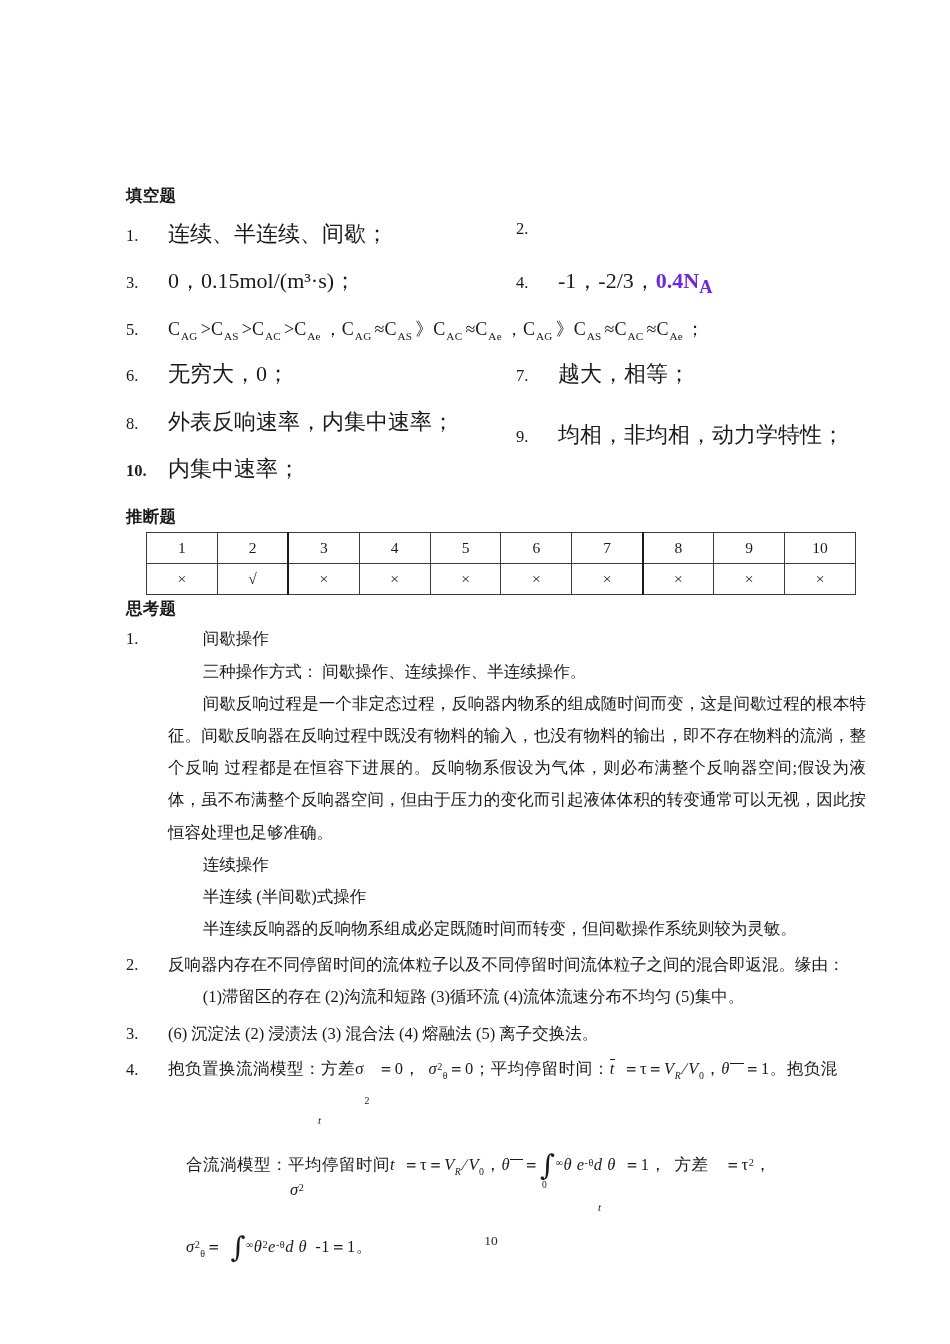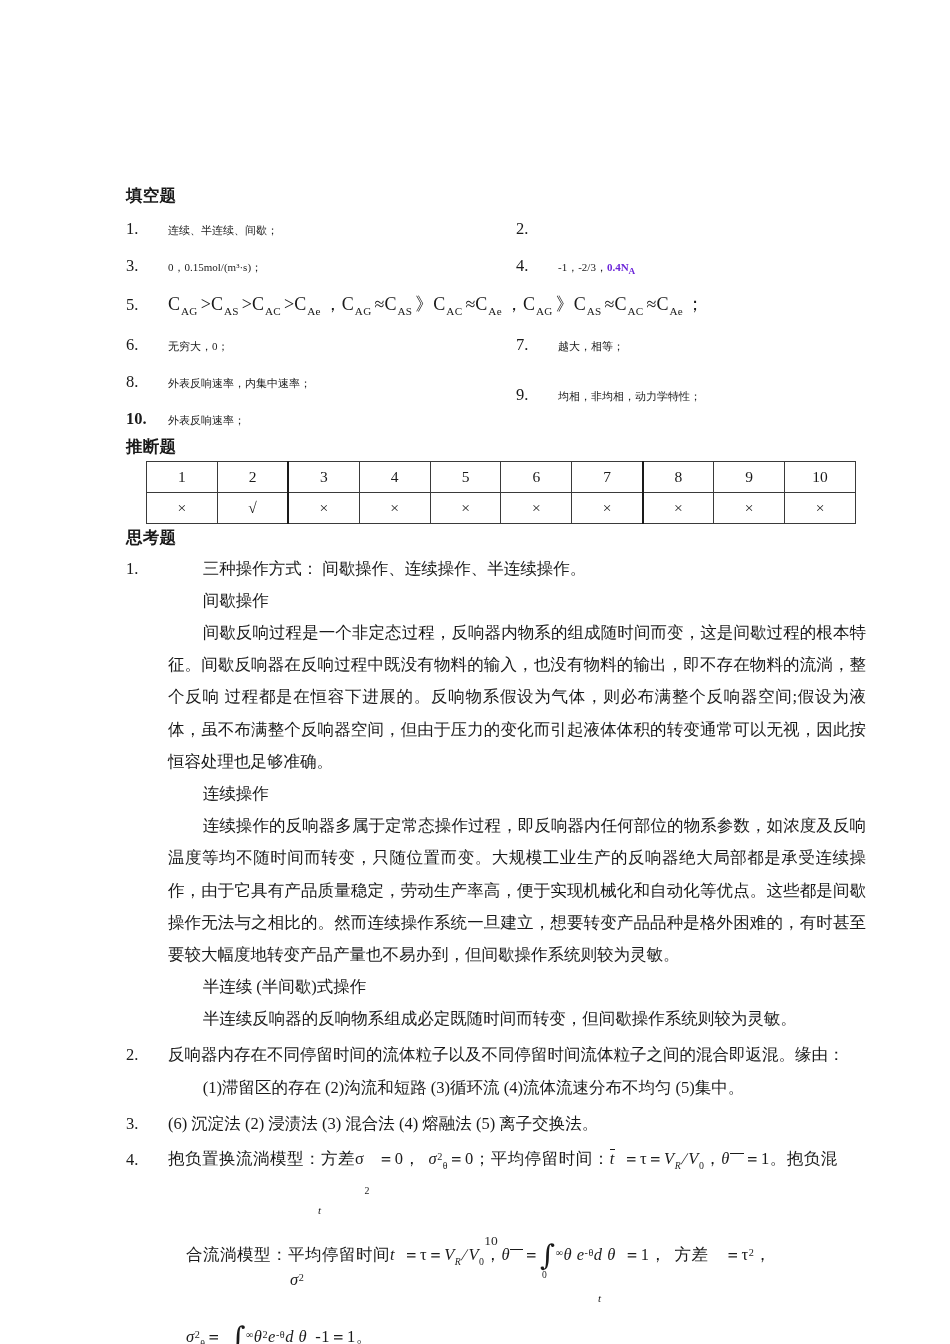--- a/index.html
+++ b/index.html
@@ -52,21 +52,21 @@
   .bl-col.left  { width: 390px; flex: 0 0 390px; }
   .bl-col.right { width: 350px; flex: 0 0 350px; }
   .bl-num {
     width: 42px;
     flex: 0 0 42px;
     font-size: 16.5px;
     line-height: 1.9;
   }
   .bl-num.bold { font-weight: bold; }
   .bl-text {
-    font-size: 11px;
+    font-size: 22px;
     line-height: 1.9;
     white-space: nowrap;
   }
   .red {
     color: #6d28d9;
     font-weight: bold;
   }
   .red sub { font-weight: bold; }
 
   
@@ -245,24 +245,24 @@
       <div class="bl-col left">
         <span class="bl-num">8.</span>
         <span class="bl-text">外表反响速率，内集中速率；</span>
       </div>
       <div class="bl-col right" style="align-self:flex-end;transform:translateY(13px)">
         <span class="bl-num">9.</span>
         <span class="bl-text">均相，非均相，动力学特性；</span>
       </div>
     </div>
 
-    <div class="bl-row" style="margin-bottom:2px">
+    <div class="bl-row" style="margin-bottom:17px">
       <div class="bl-col left">
         <span class="bl-num bold">10.</span>
-        <span class="bl-text">外表反响速率；</span>
+        <span class="bl-text">内集中速率；</span>
       </div>
     </div>
   </div>
 
   <div class="section-heading tight">推断题</div>
 
   <table class="judge">
     <tbody>
         <tr class="hdr">
       <td>1</td>
@@ -289,25 +289,24 @@
       <td>×</td>
     </tr>
   </tbody>
     </table>
 
   <div class="section-heading tight">思考题</div>
 
   <div class="tq-item">
     <span class="tq-num">1.</span>
     <div class="tq-body">
+      <span class="sub-head">间歇操作</span>
       <span class="sub-head">三种操作方式： 间歇操作、连续操作、半连续操作。</span>
-      <span class="sub-head">间歇操作</span>
       <span class="para">间歇反响过程是一个非定态过程，反响器内物系的组成随时间而变，这是间歇过程的根本特征。间歇反响器在反响过程中既没有物料的输入，也没有物料的输出，即不存在物料的流淌，整个反响 过程都是在恒容下进展的。反响物系假设为气体，则必布满整个反响器空间;假设为液体，虽不布满整个反响器空间，但由于压力的变化而引起液体体积的转变通常可以无视，因此按恒容处理也足够准确。</span>
       <span class="sub-head">连续操作</span>
-      <span class="para">连续操作的反响器多属于定常态操作过程，即反响器内任何部位的物系参数，如浓度及反响温度等均不随时间而转变，只随位置而变。大规模工业生产的反响器绝大局部都是承受连续操作，由于它具有产品质量稳定，劳动生产率高，便于实现机械化和自动化等优点。这些都是间歇操作无法与之相比的。然而连续操作系统一旦建立，想要转变产品品种是格外困难的，有时甚至要较大幅度地转变产品产量也不易办到，但间歇操作系统则较为灵敏。</span>
       <span class="sub-head">半连续 (半间歇)式操作</span>
       <span class="para">半连续反响器的反响物系组成必定既随时间而转变，但间歇操作系统则较为灵敏。</span>
     </div>
   </div>
 
   <div class="tq-item">
     <span class="tq-num">2.</span>
     <div class="tq-body">
       <span class="flow">反响器内存在不同停留时间的流体粒子以及不同停留时间流体粒子之间的混合即返混。缘由：</span>
       <span class="sub-head">(1)滞留区的存在 (2)沟流和短路 (3)循环流 (4)流体流速分布不均匀 (5)集中。</span>

